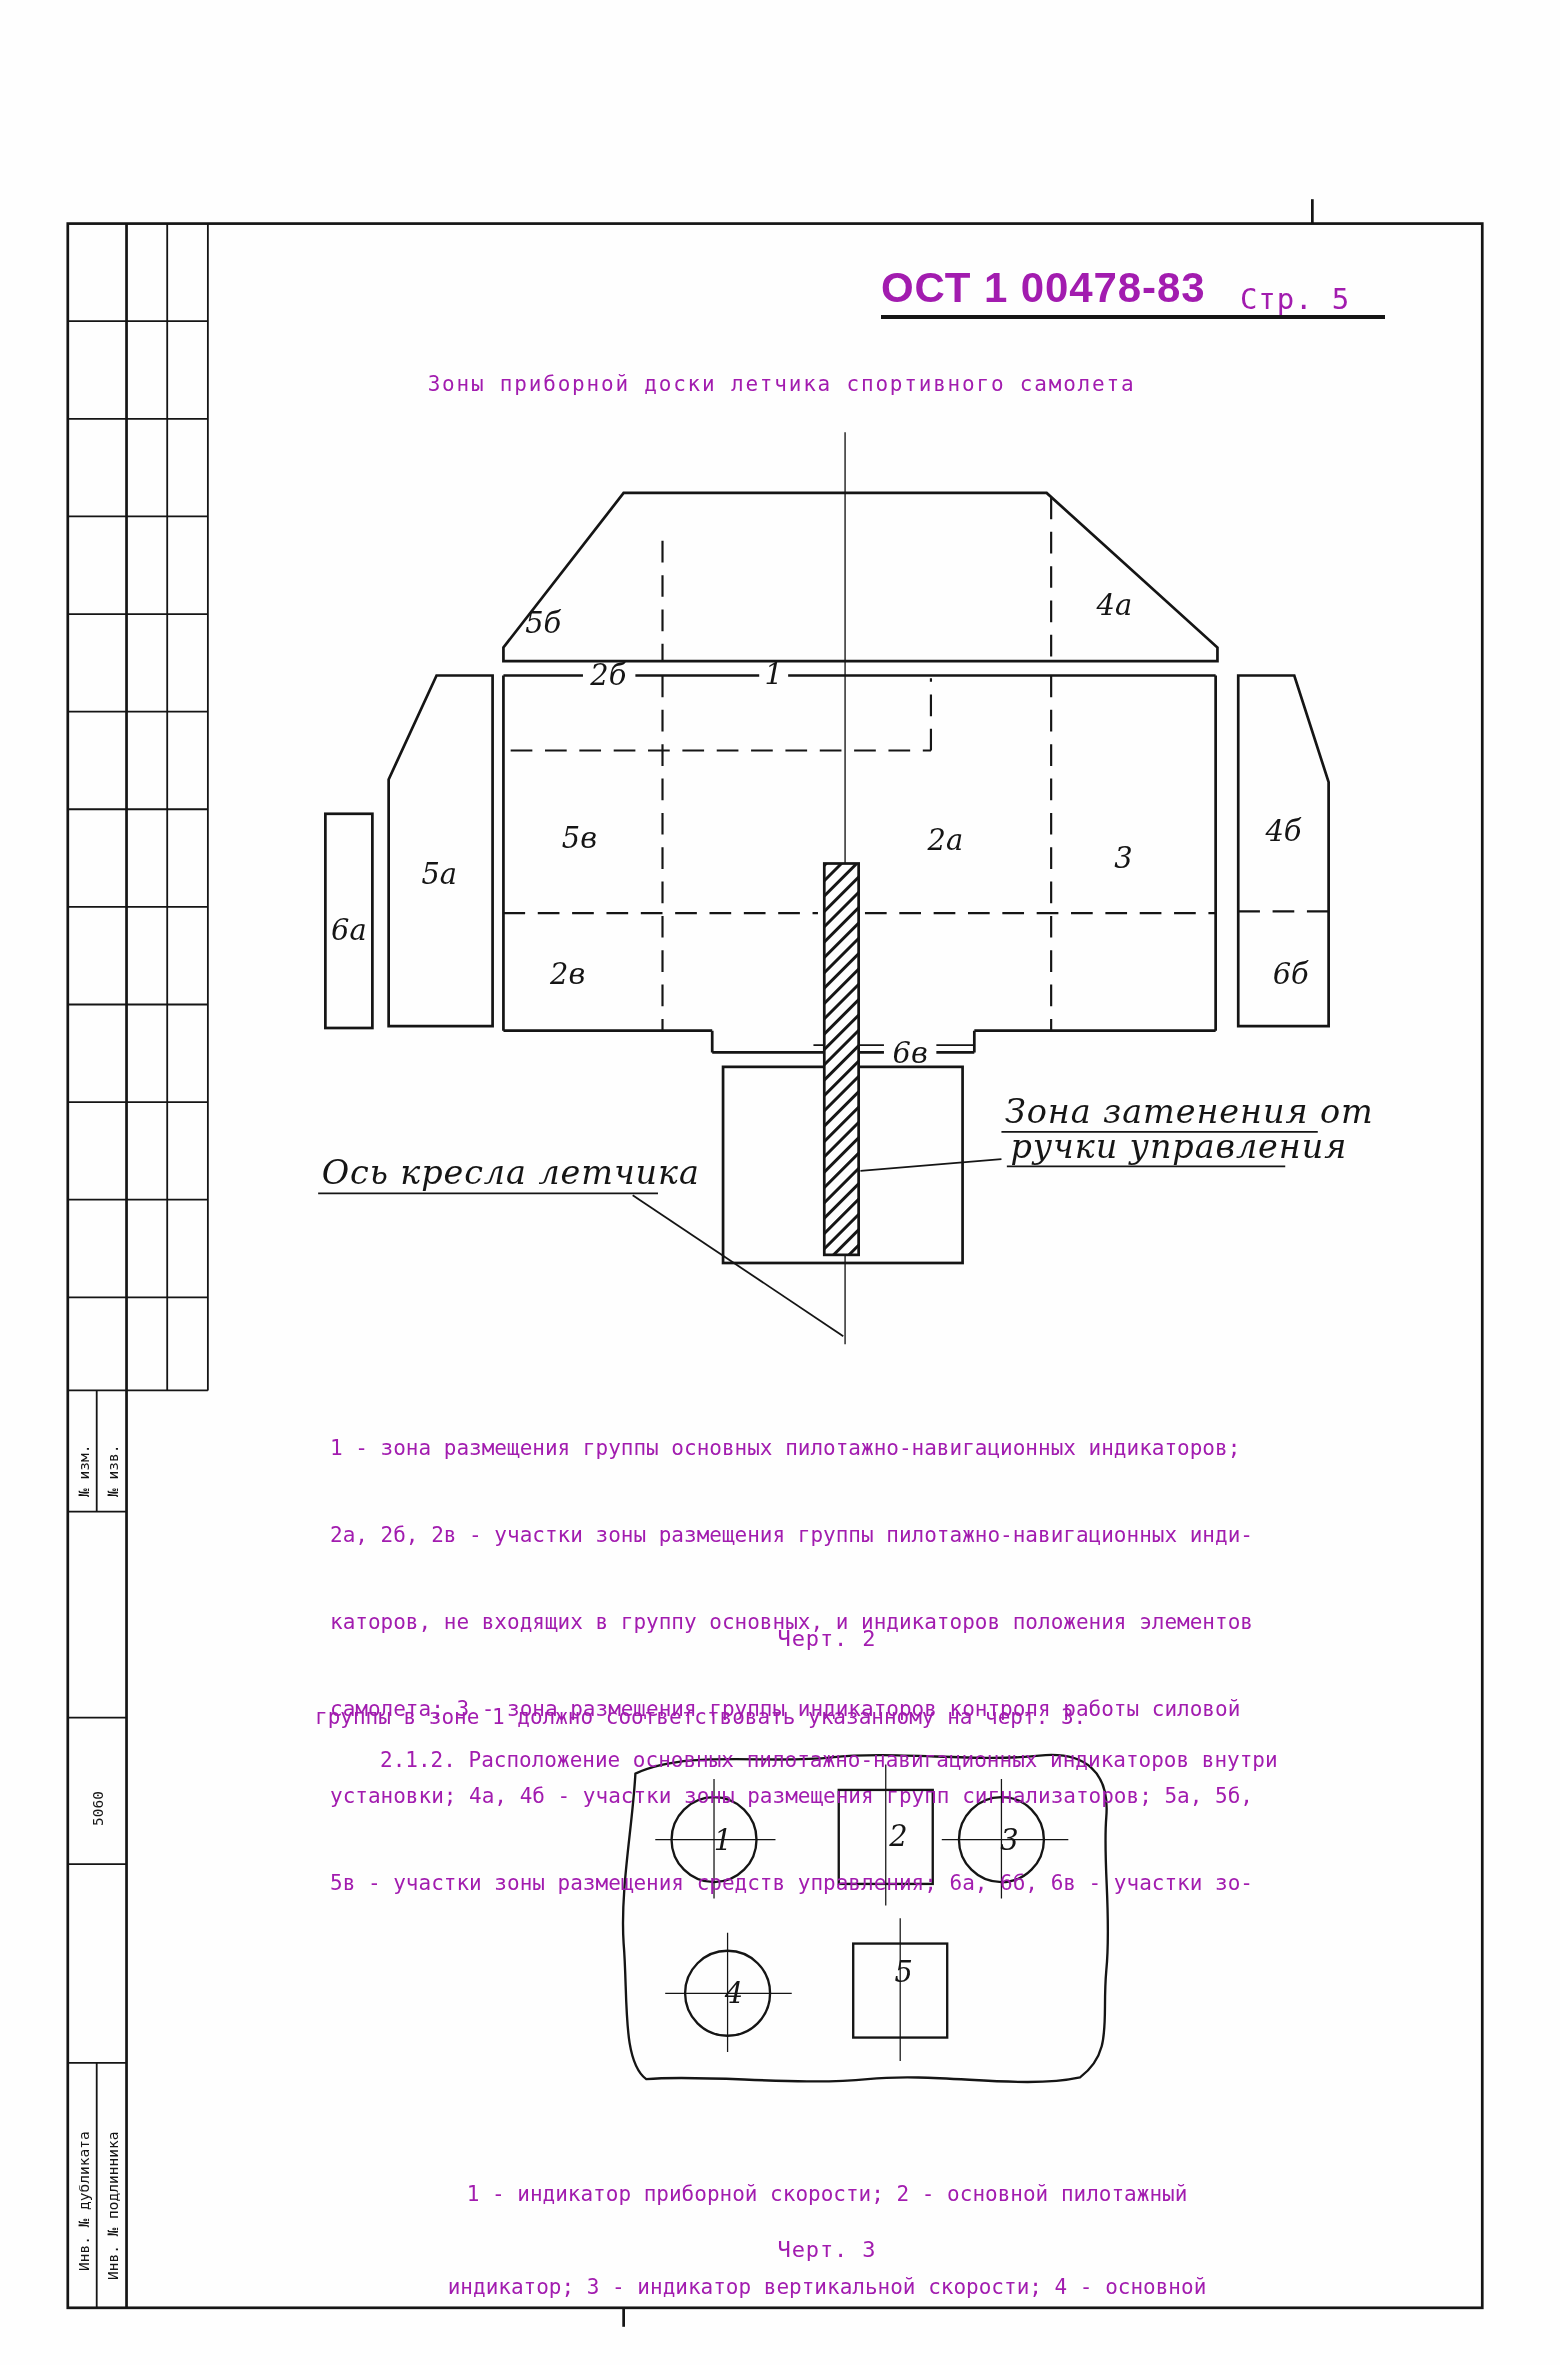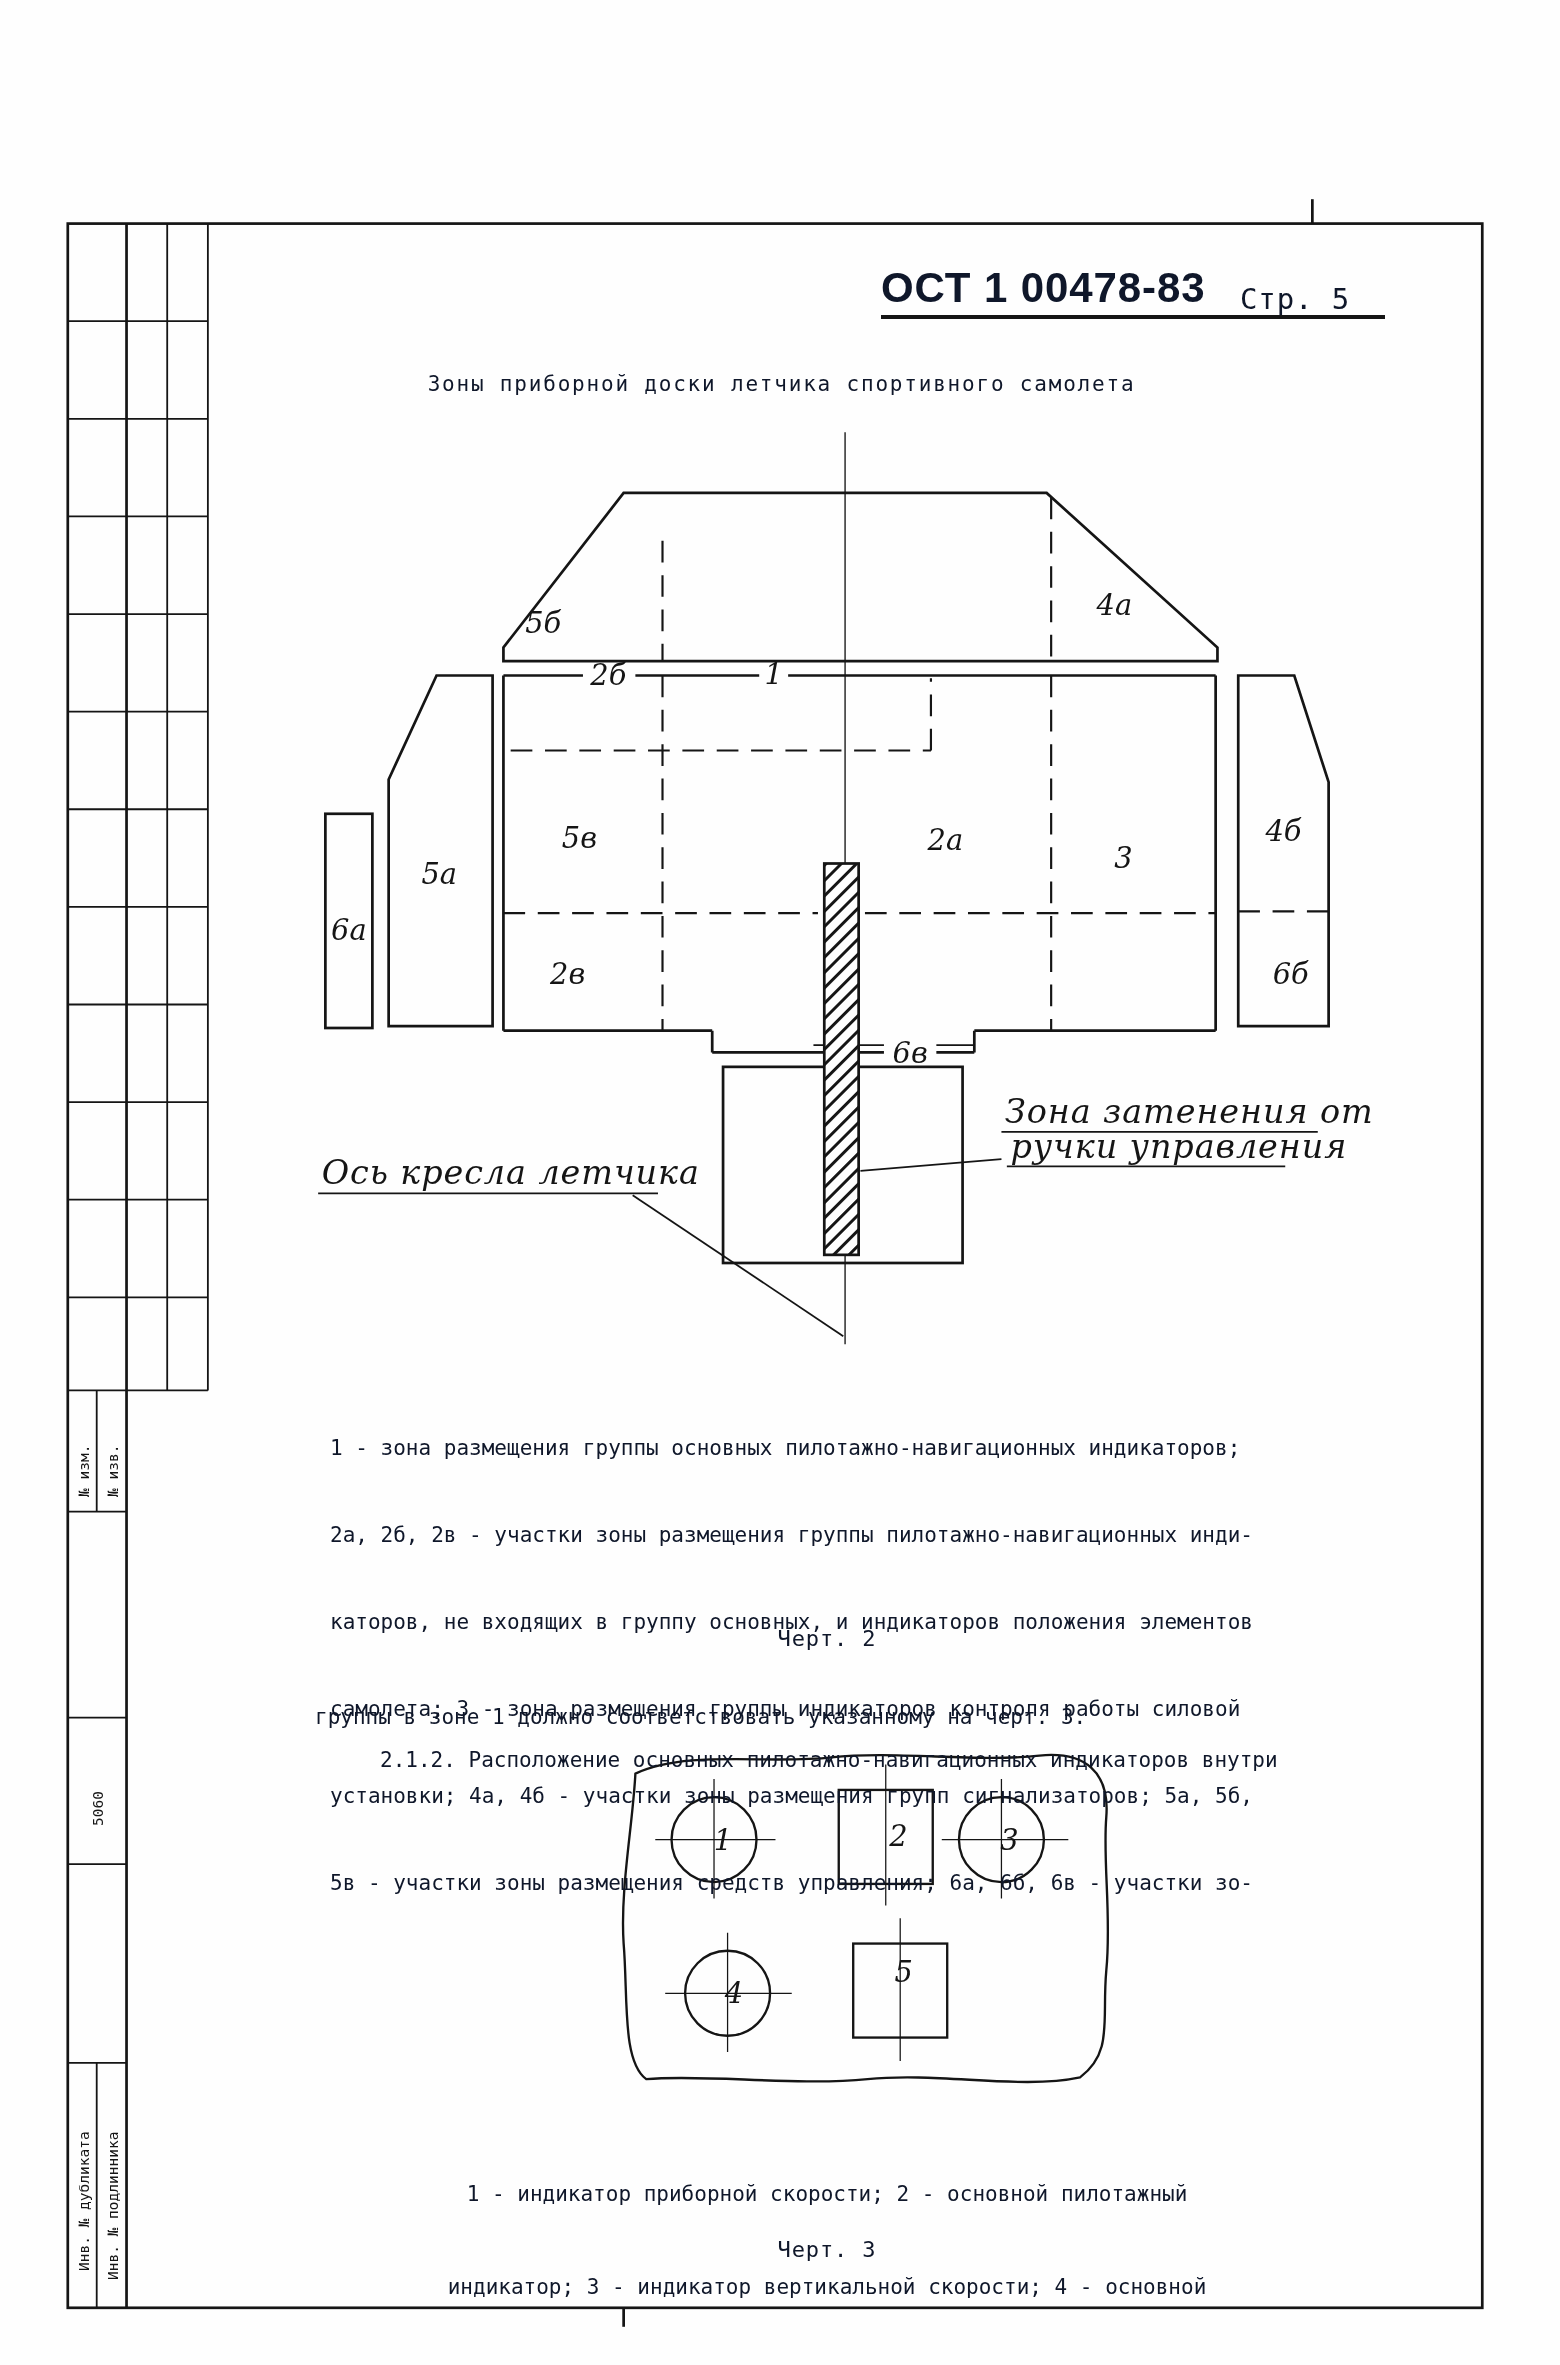--- a/index.html
+++ b/index.html
@@ -1,19 +1,19 @@
 <!DOCTYPE html>
 <html style="font-size:14.5px"><head>
 <meta charset="utf-8">
 <style>
   html,body{margin:0;padding:0;background:#e8e8e8;}
   .page{position:relative;width:1560px;height:2366px;background:#fefefe;overflow:hidden;
         font-family:"DejaVu Sans Mono",monospace;color:#151515;}
   svg{position:absolute;left:0;top:0;}
-  .t{position:absolute;white-space:pre;font-family:"DejaVu Sans Mono",monospace;color:#0f172a;}
+  .t{position:absolute;white-space:pre;font-family:"DejaVu Sans Mono",monospace;color:#a21caf;}
   .doc-num{font-family:"Liberation Sans",sans-serif;font-weight:bold;font-size:42px;letter-spacing:0.9px;}
   .page-num{font-size:29px;letter-spacing:0.9px;}
   .hdr-underline{position:absolute;left:881px;top:315px;width:504px;height:3.6px;background:#151515;}
   .fig-title{font-size:21px;letter-spacing:1.8px;text-align:center;width:1021px;left:271px;}
   .cap{font-size:21px;line-height:29px;}
   .cap2{left:330px;top:1376px;width:956px;}
   .cap2 .center{text-align:center;}
   .figlabel{font-size:22px;letter-spacing:0.9px;text-align:center;width:1112px;left:271px;}
   .para{font-size:21px;}
   .cap3{left:271px;top:2117px;width:1112px;text-align:center;line-height:31px;}

